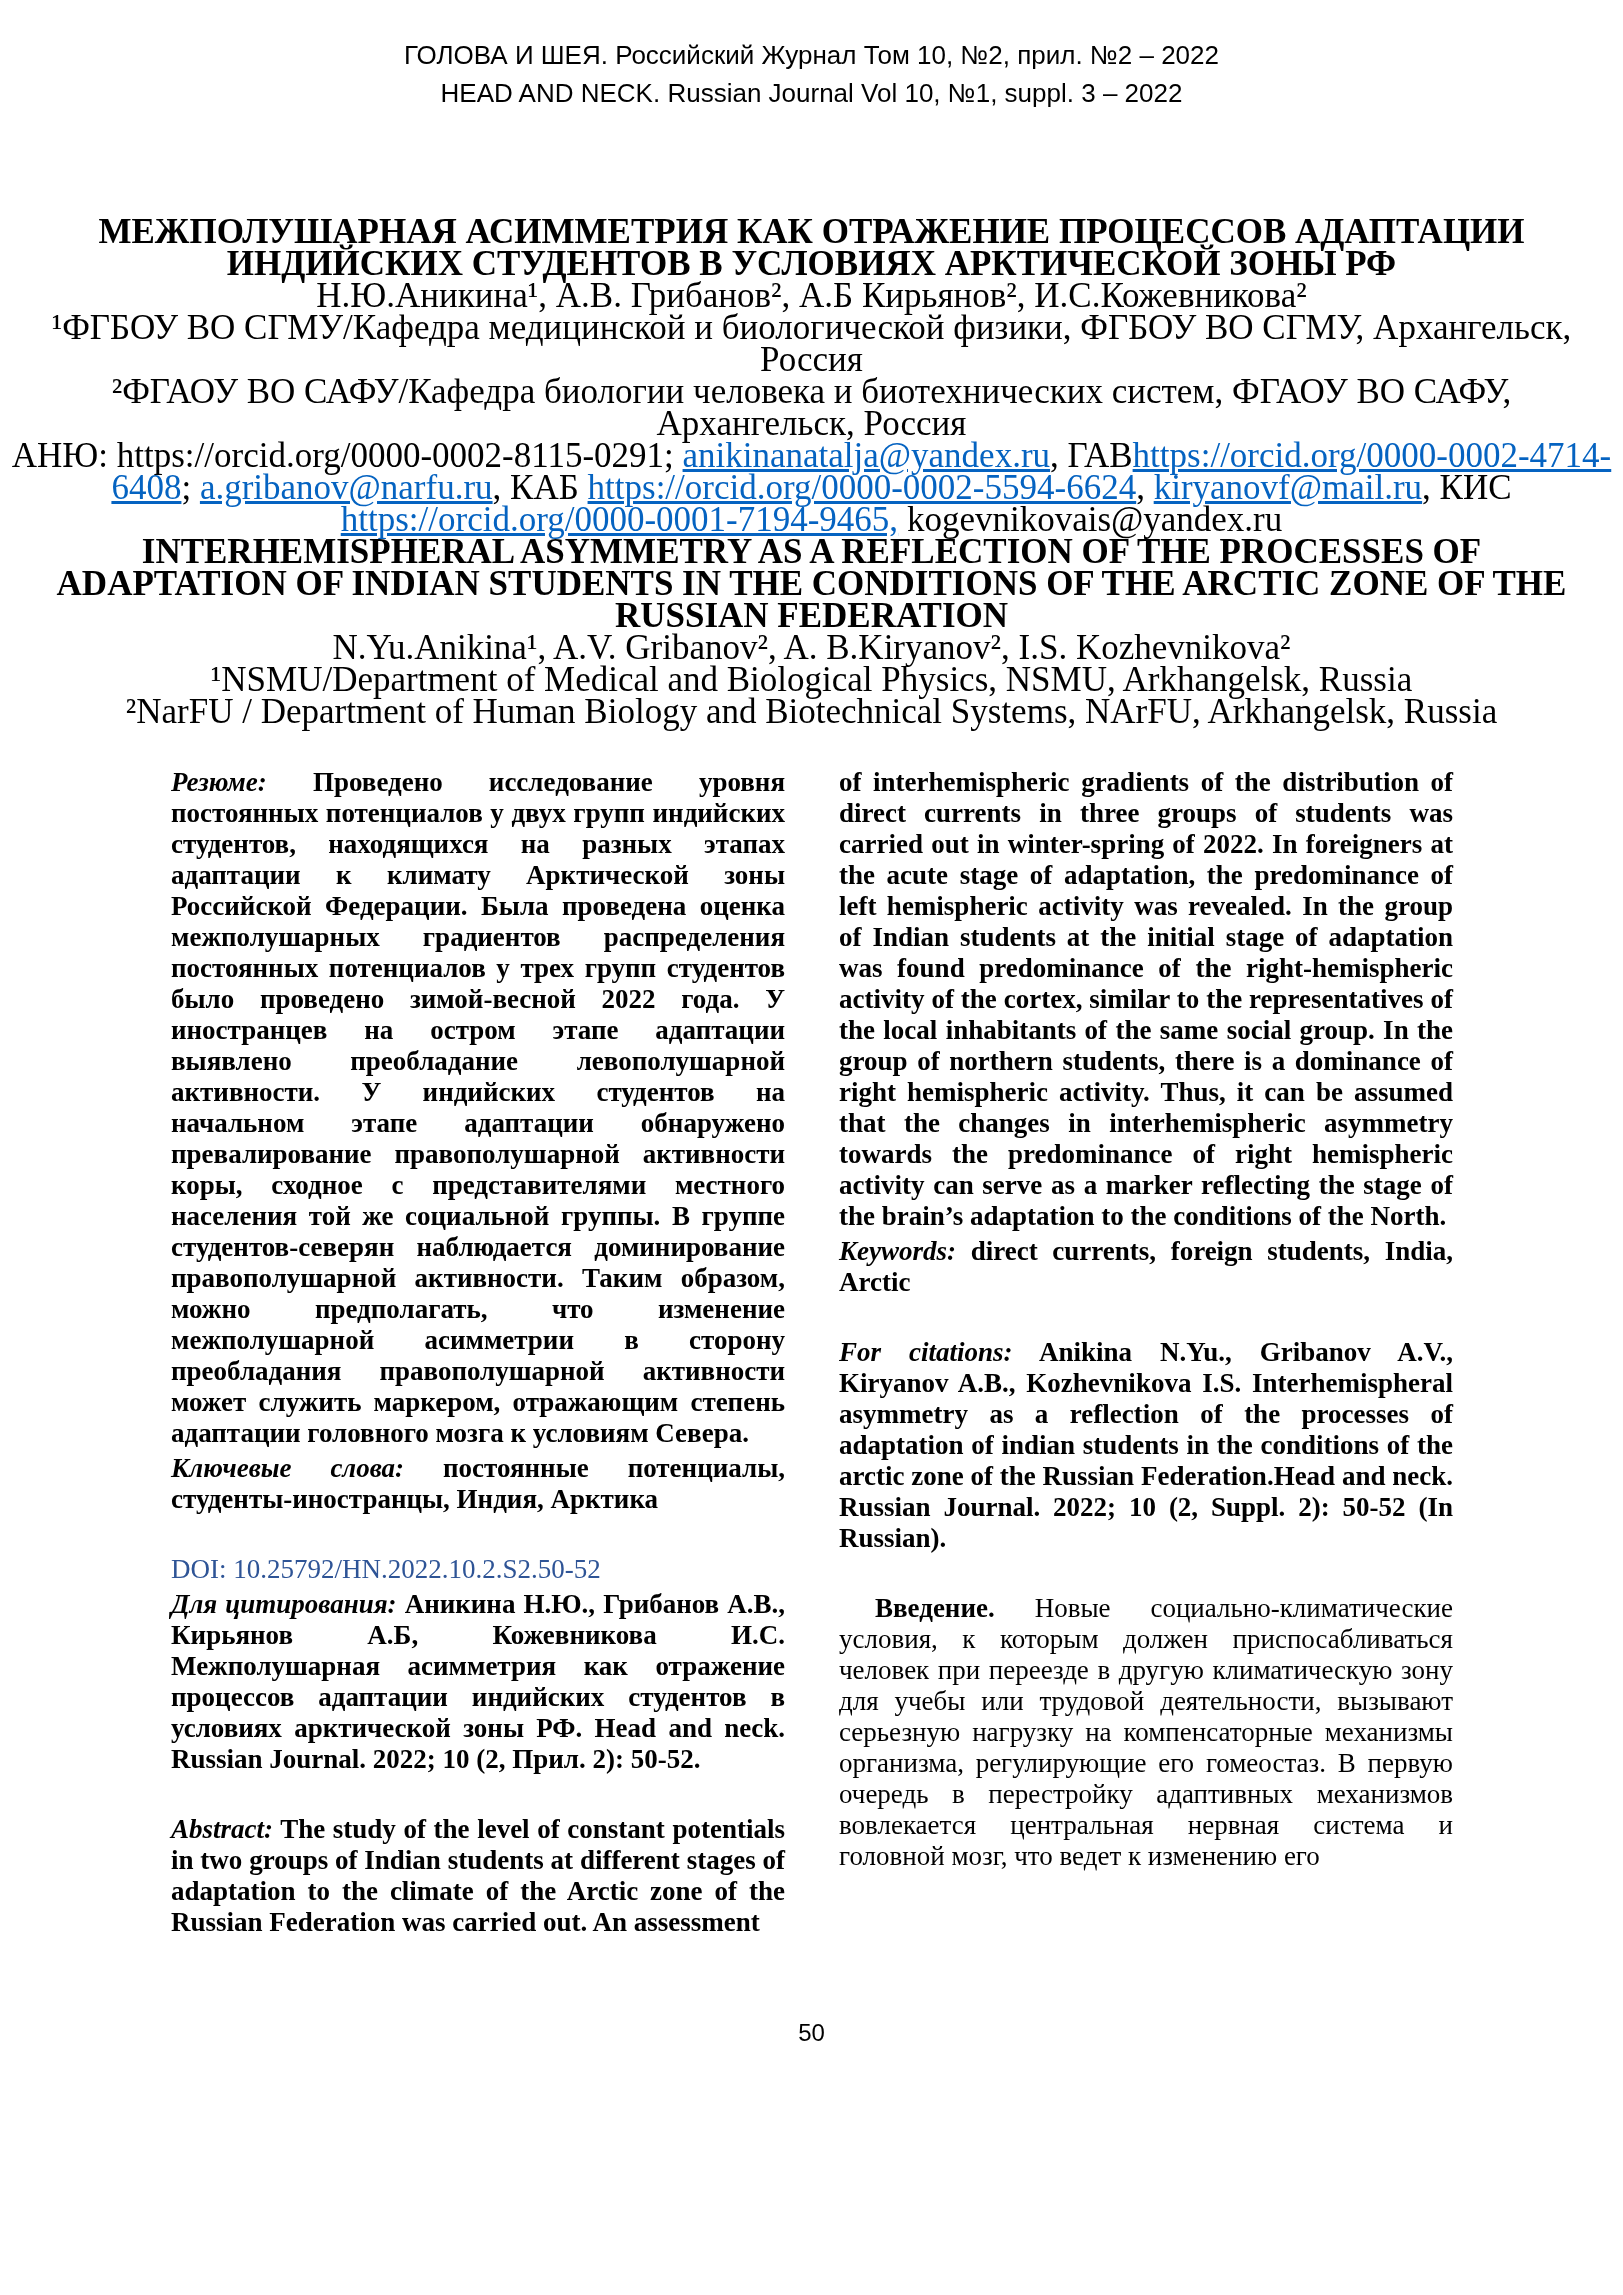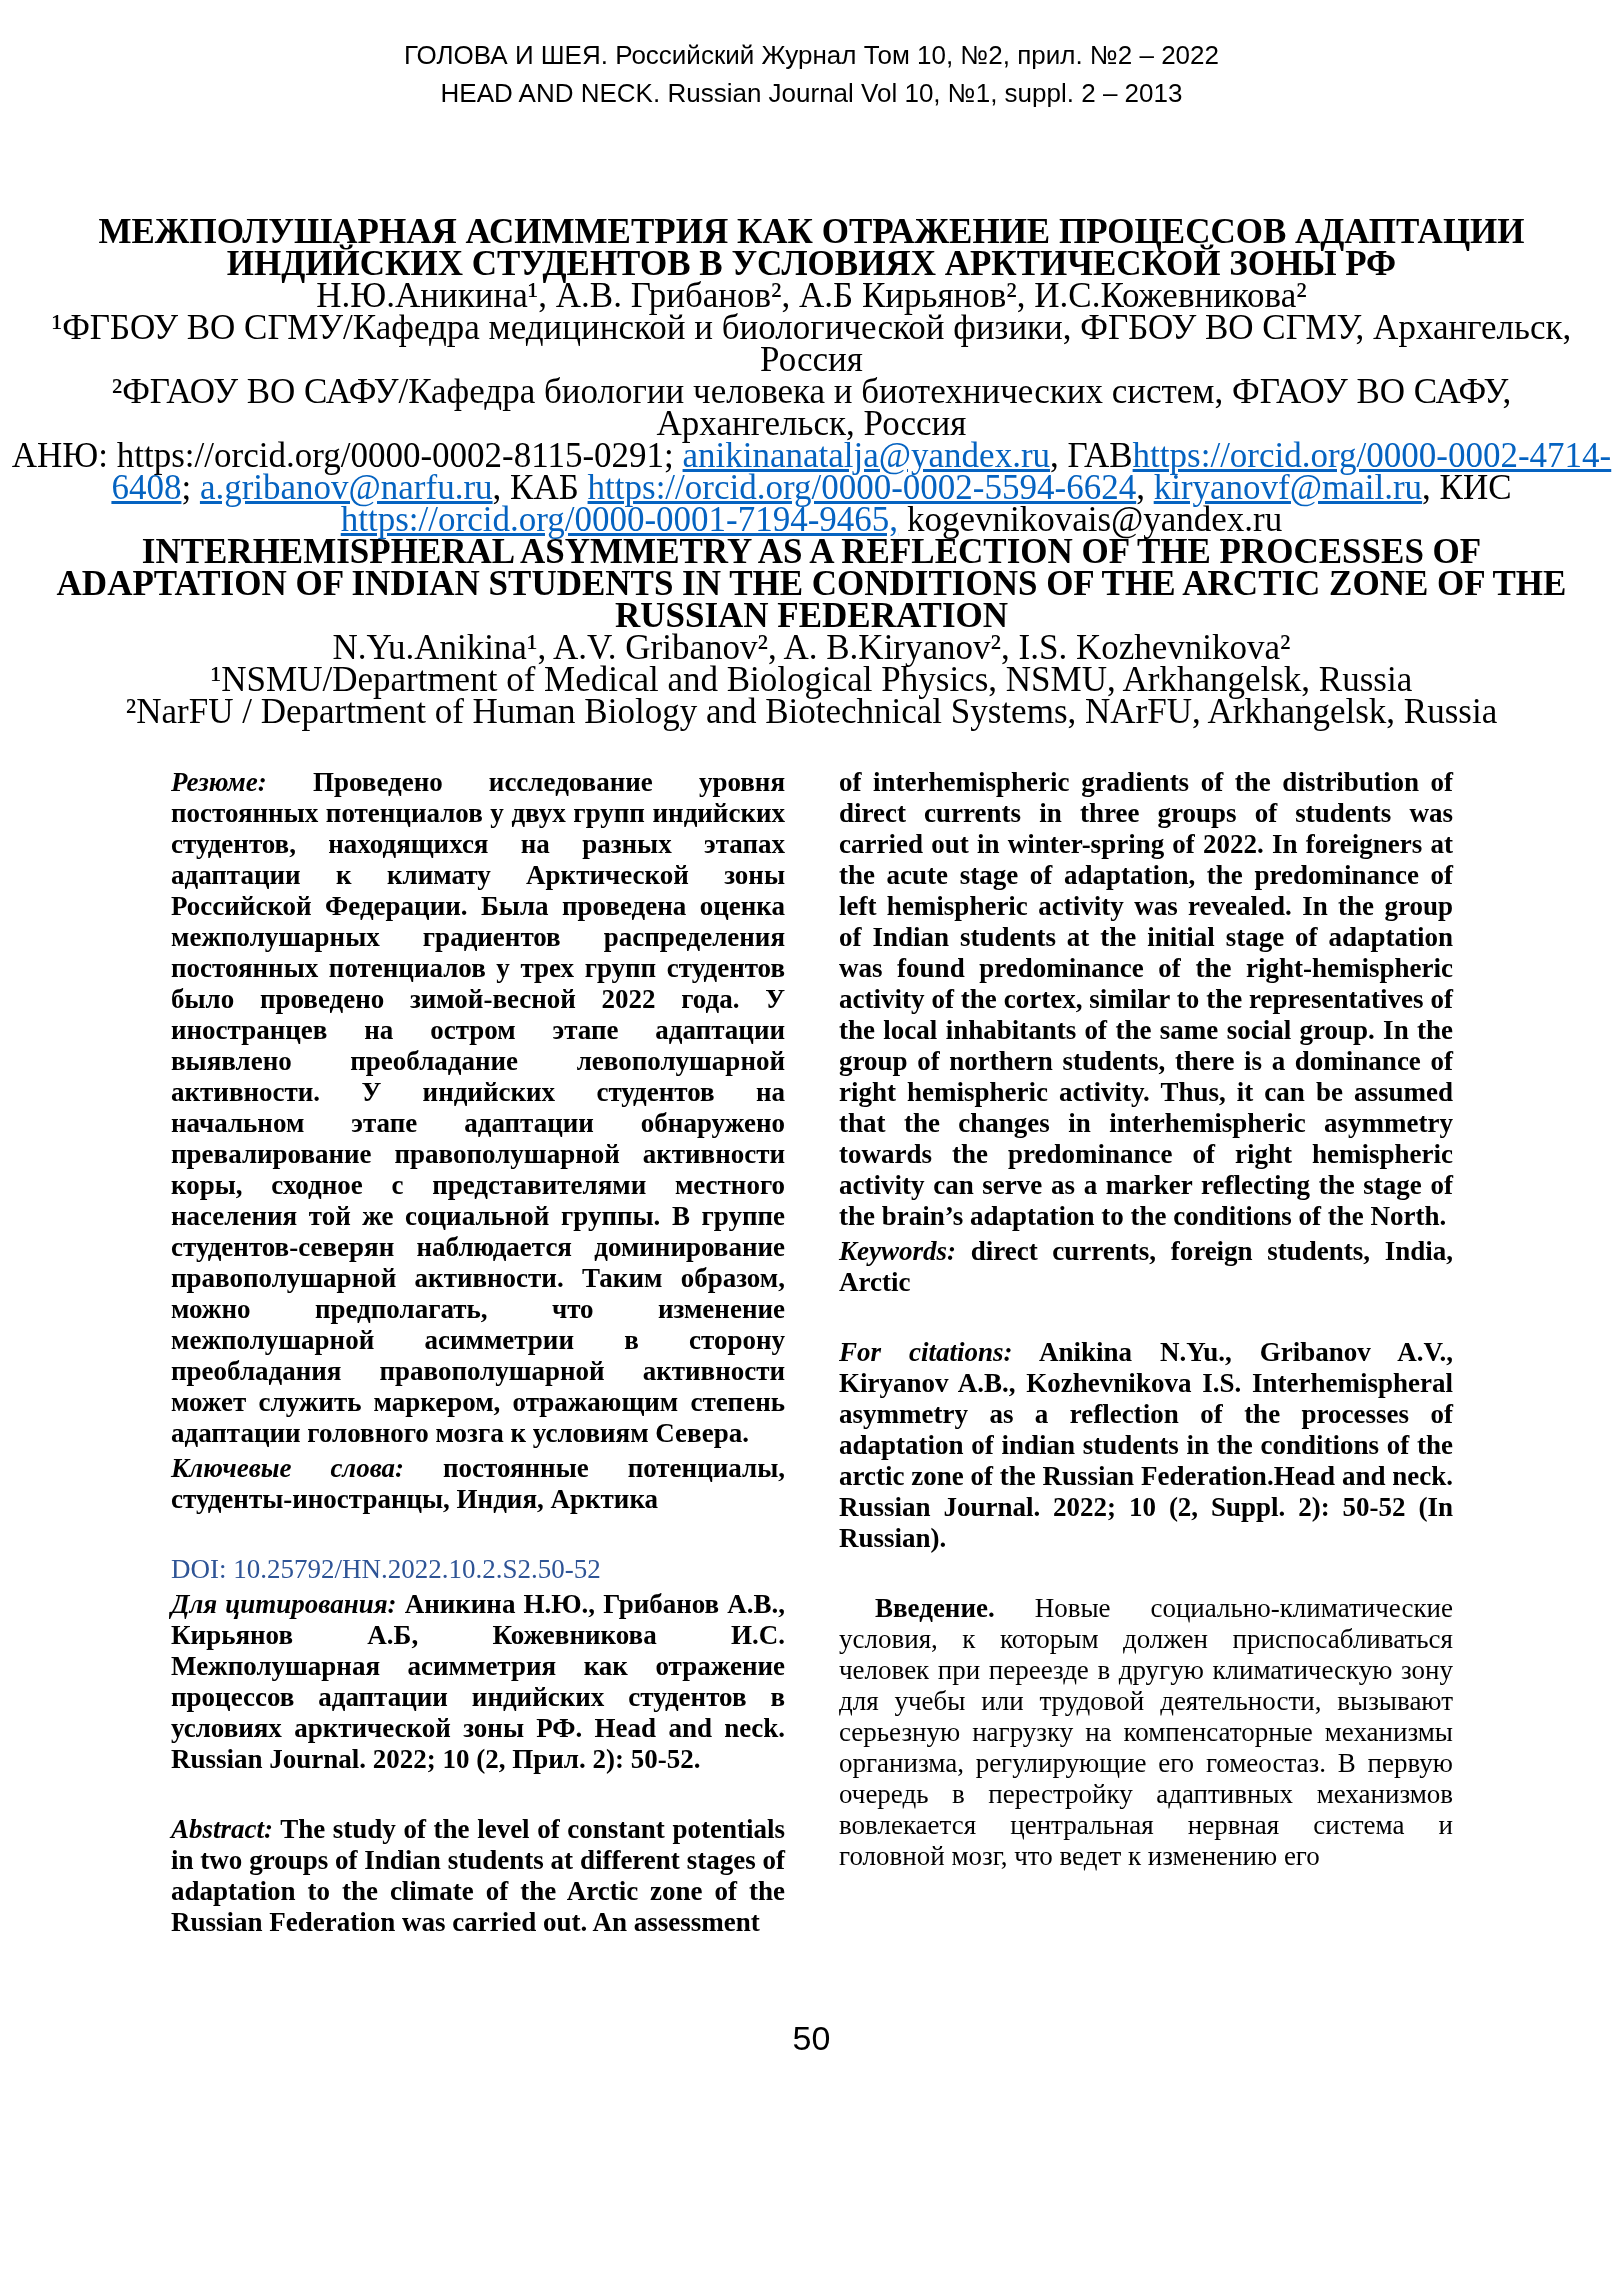--- a/index.html
+++ b/index.html
@@ -46,31 +46,31 @@
   .run-italic { font-style: italic; }
   .run-link { color: var(--link-blue, #0563C1); text-decoration: underline; }
   .run-bold-label { font-weight: bold; }
   .page-number {
     position: absolute;
     top: 2019px;
     left: 0;
     width: 100%;
     text-align: center;
     font-family: "Liberation Sans", sans-serif;
-    font-size: 34px;
+    font-size: 24px;
   }
 </style>
 </head>
 <body>
 
 <div class="page">
 
   <div class="header">
     <div class="line">ГОЛОВА И ШЕЯ. Российский Журнал Том 10, №2, прил. №2 – 2022</div>
-    <div class="line">HEAD AND NECK. Russian Journal Vol 10, №1, suppl. 2 – 2013</div>
+    <div class="line">HEAD AND NECK. Russian Journal Vol 10, №1, suppl. 3 – 2022</div>
   </div>
 
   <div class="front">
     <div class="bold">
       <div class="line">МЕЖПОЛУШАРНАЯ АСИММЕТРИЯ КАК ОТРАЖЕНИЕ ПРОЦЕССОВ АДАПТАЦИИ</div>
       <div class="line">ИНДИЙСКИХ СТУДЕНТОВ В УСЛОВИЯХ АРКТИЧЕСКОЙ ЗОНЫ РФ</div>
     </div>
     <div class="line">Н.Ю.Аникина¹, А.В. Грибанов², А.Б Кирьянов², И.С.Кожевникова²</div>
     <div class="line">¹ФГБОУ ВО СГМУ/Кафедра медицинской и биологической физики, ФГБОУ ВО СГМУ, Архангельск,</div>
     <div class="line">Россия</div>

